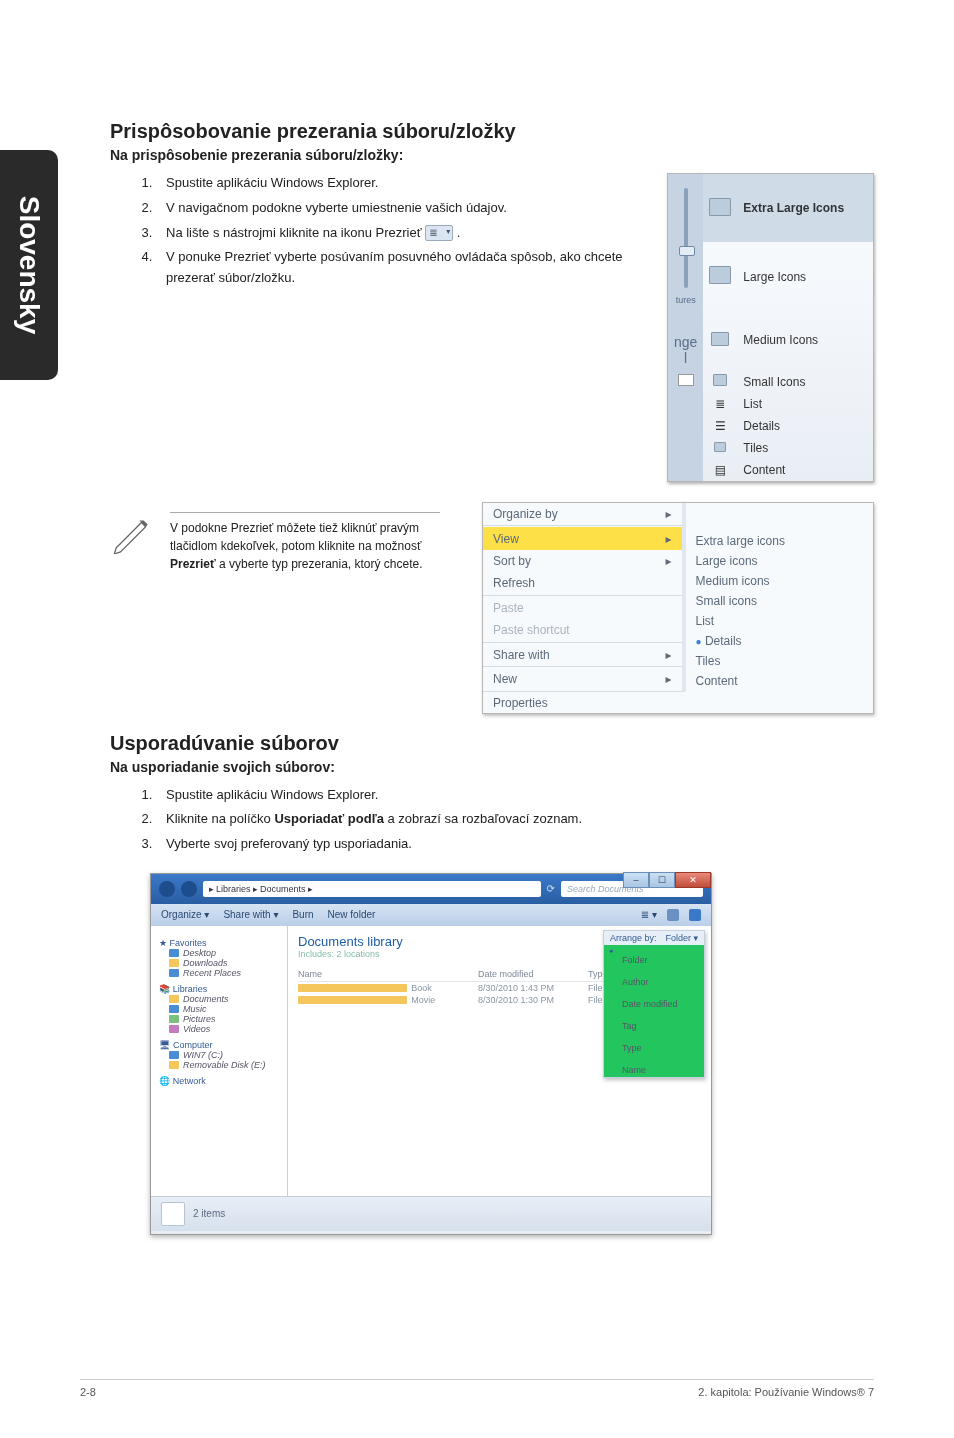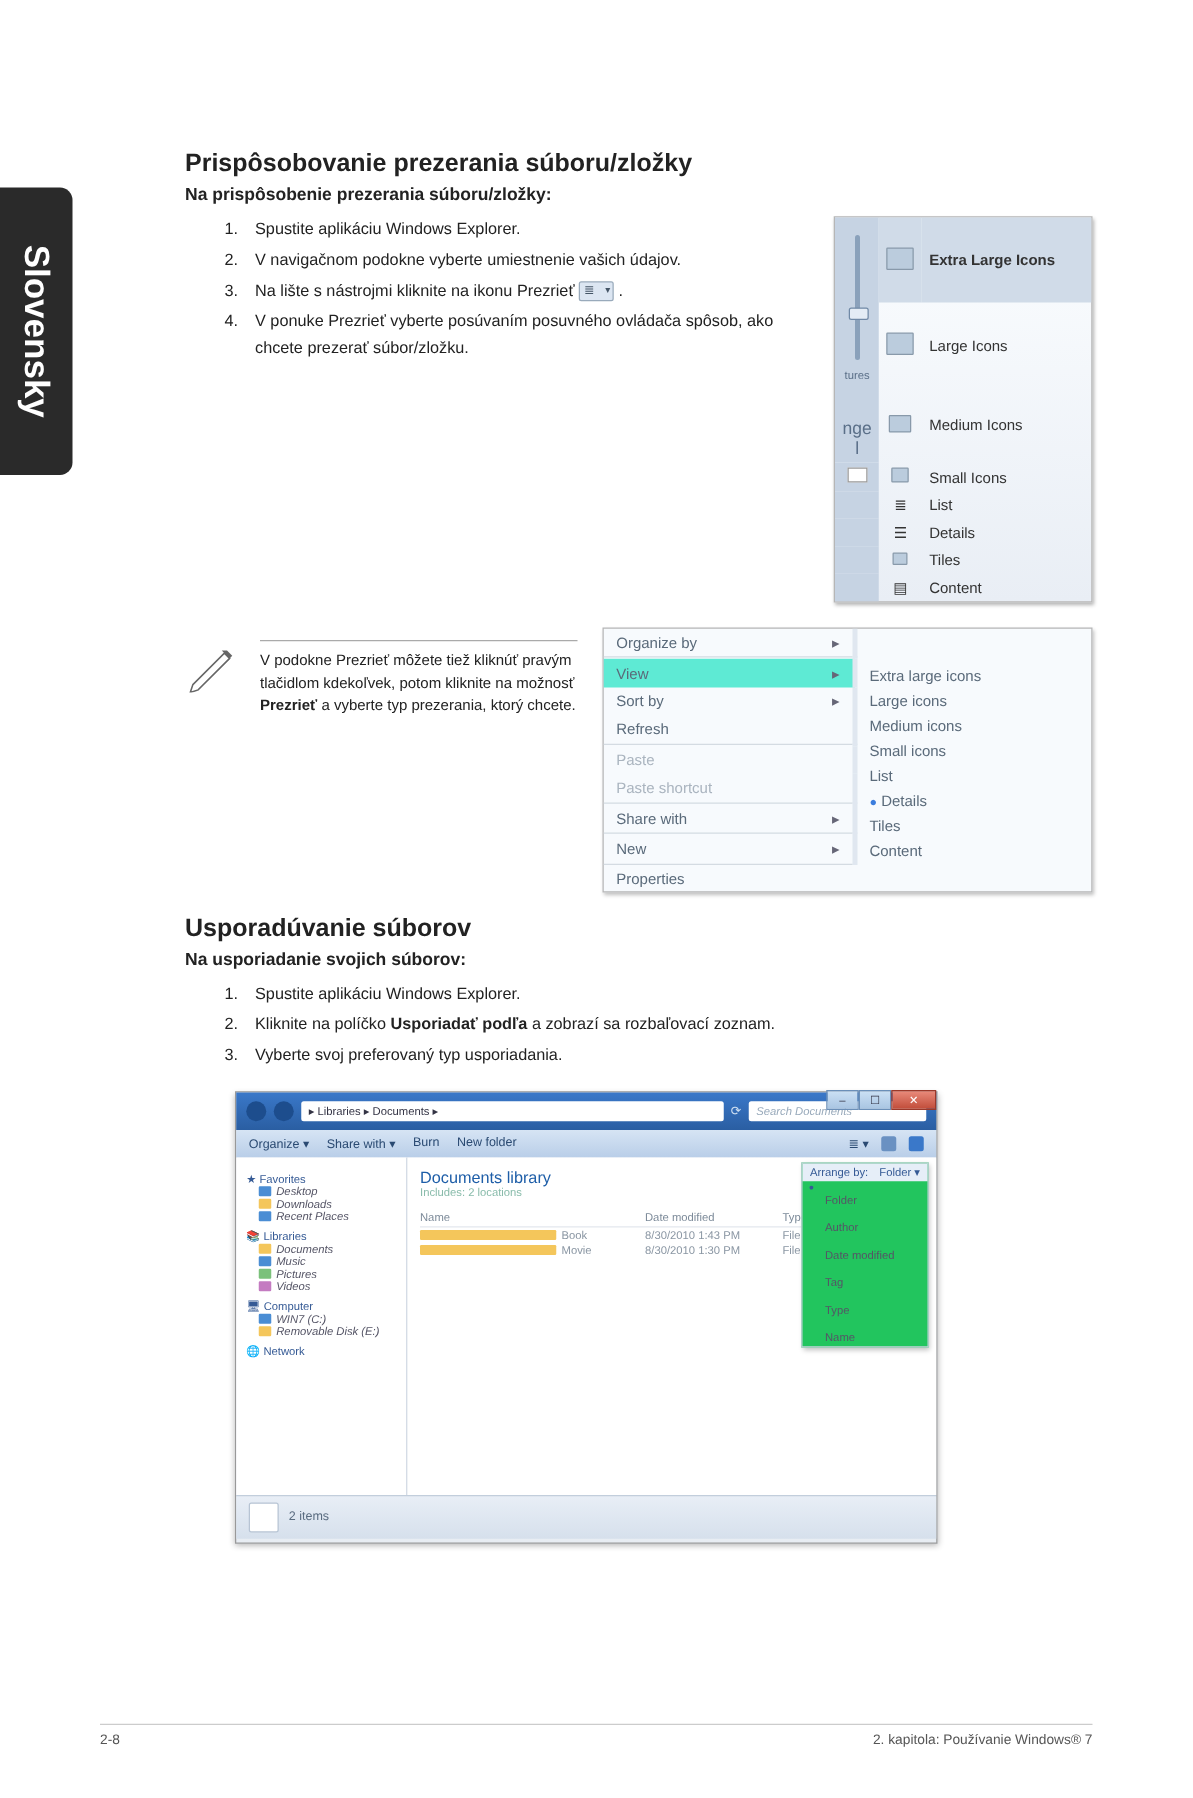--- a/index.html
+++ b/index.html
@@ -1,19 +1,19 @@
 <!DOCTYPE html>
 <html><head>
 <meta charset="utf-8">
 <style>
   html,body{margin:0;padding:0;background:#fff;font-family:"Segoe UI",Arial,sans-serif;color:#222;}
   .page{width:954px;height:1438px;position:relative;box-sizing:border-box;}
   .sidetab{position:absolute;left:0;top:150px;width:58px;height:230px;background:#2a2a2a;color:#fff;border-top-right-radius:10px;border-bottom-right-radius:10px;display:flex;align-items:center;justify-content:center;}
   .sidetab span{transform:rotate(90deg);white-space:nowrap;font-size:28px;font-weight:600;}
-  .content{position:absolute;left:110px;right:80px;top:120px;margin-left:38px;}
+  .content{position:absolute;left:110px;right:80px;top:120px;}
   h2{font-size:20px;font-weight:700;margin:0 0 4px 0;}
   h3{font-size:14px;font-weight:700;margin:0 0 10px 0;}
   ol{margin:0 0 18px 0;padding-left:46px;font-size:13px;line-height:1.6;}
   ol li{padding-left:10px;margin-bottom:4px;}
   .viewicon{display:inline-block;width:26px;height:14px;background:#dce6f2;border:1px solid #9ab;vertical-align:middle;border-radius:2px;position:relative;}
   .viewicon::after{content:"▾";font-size:8px;position:absolute;right:2px;top:0;color:#456;}
   .viewicon::before{content:"≣";font-size:10px;position:absolute;left:3px;top:-1px;color:#456;}
   .float-right{float:right;margin-left:20px;}
   .viewmenu{width:205px;border:1px solid #b6b6b6;background:#f4f6f8 linear-gradient(#fbfdff,#e9eef5);font-size:12px;color:#333;box-shadow:1px 2px 3px rgba(0,0,0,.3);}
   .viewmenu table{border-collapse:collapse;width:100%;}
@@ -188,21 +188,21 @@
               <tr>
                       <td>Content</td>
                     </tr>
             </tbody>
                 </table>
         </td>
             </tr>
         <tr class="sep">
               <td colspan="2"></td>
             </tr>
-        <tr style="background:#5eead4;">
+        <tr style="background:#fde047;">
               <td>View</td>
               <td class="arrow">▸</td>
             </tr>
         <tr>
               <td>Sort by</td>
               <td class="arrow">▸</td>
             </tr>
         <tr>
               <td>Refresh</td>
               <td></td>

